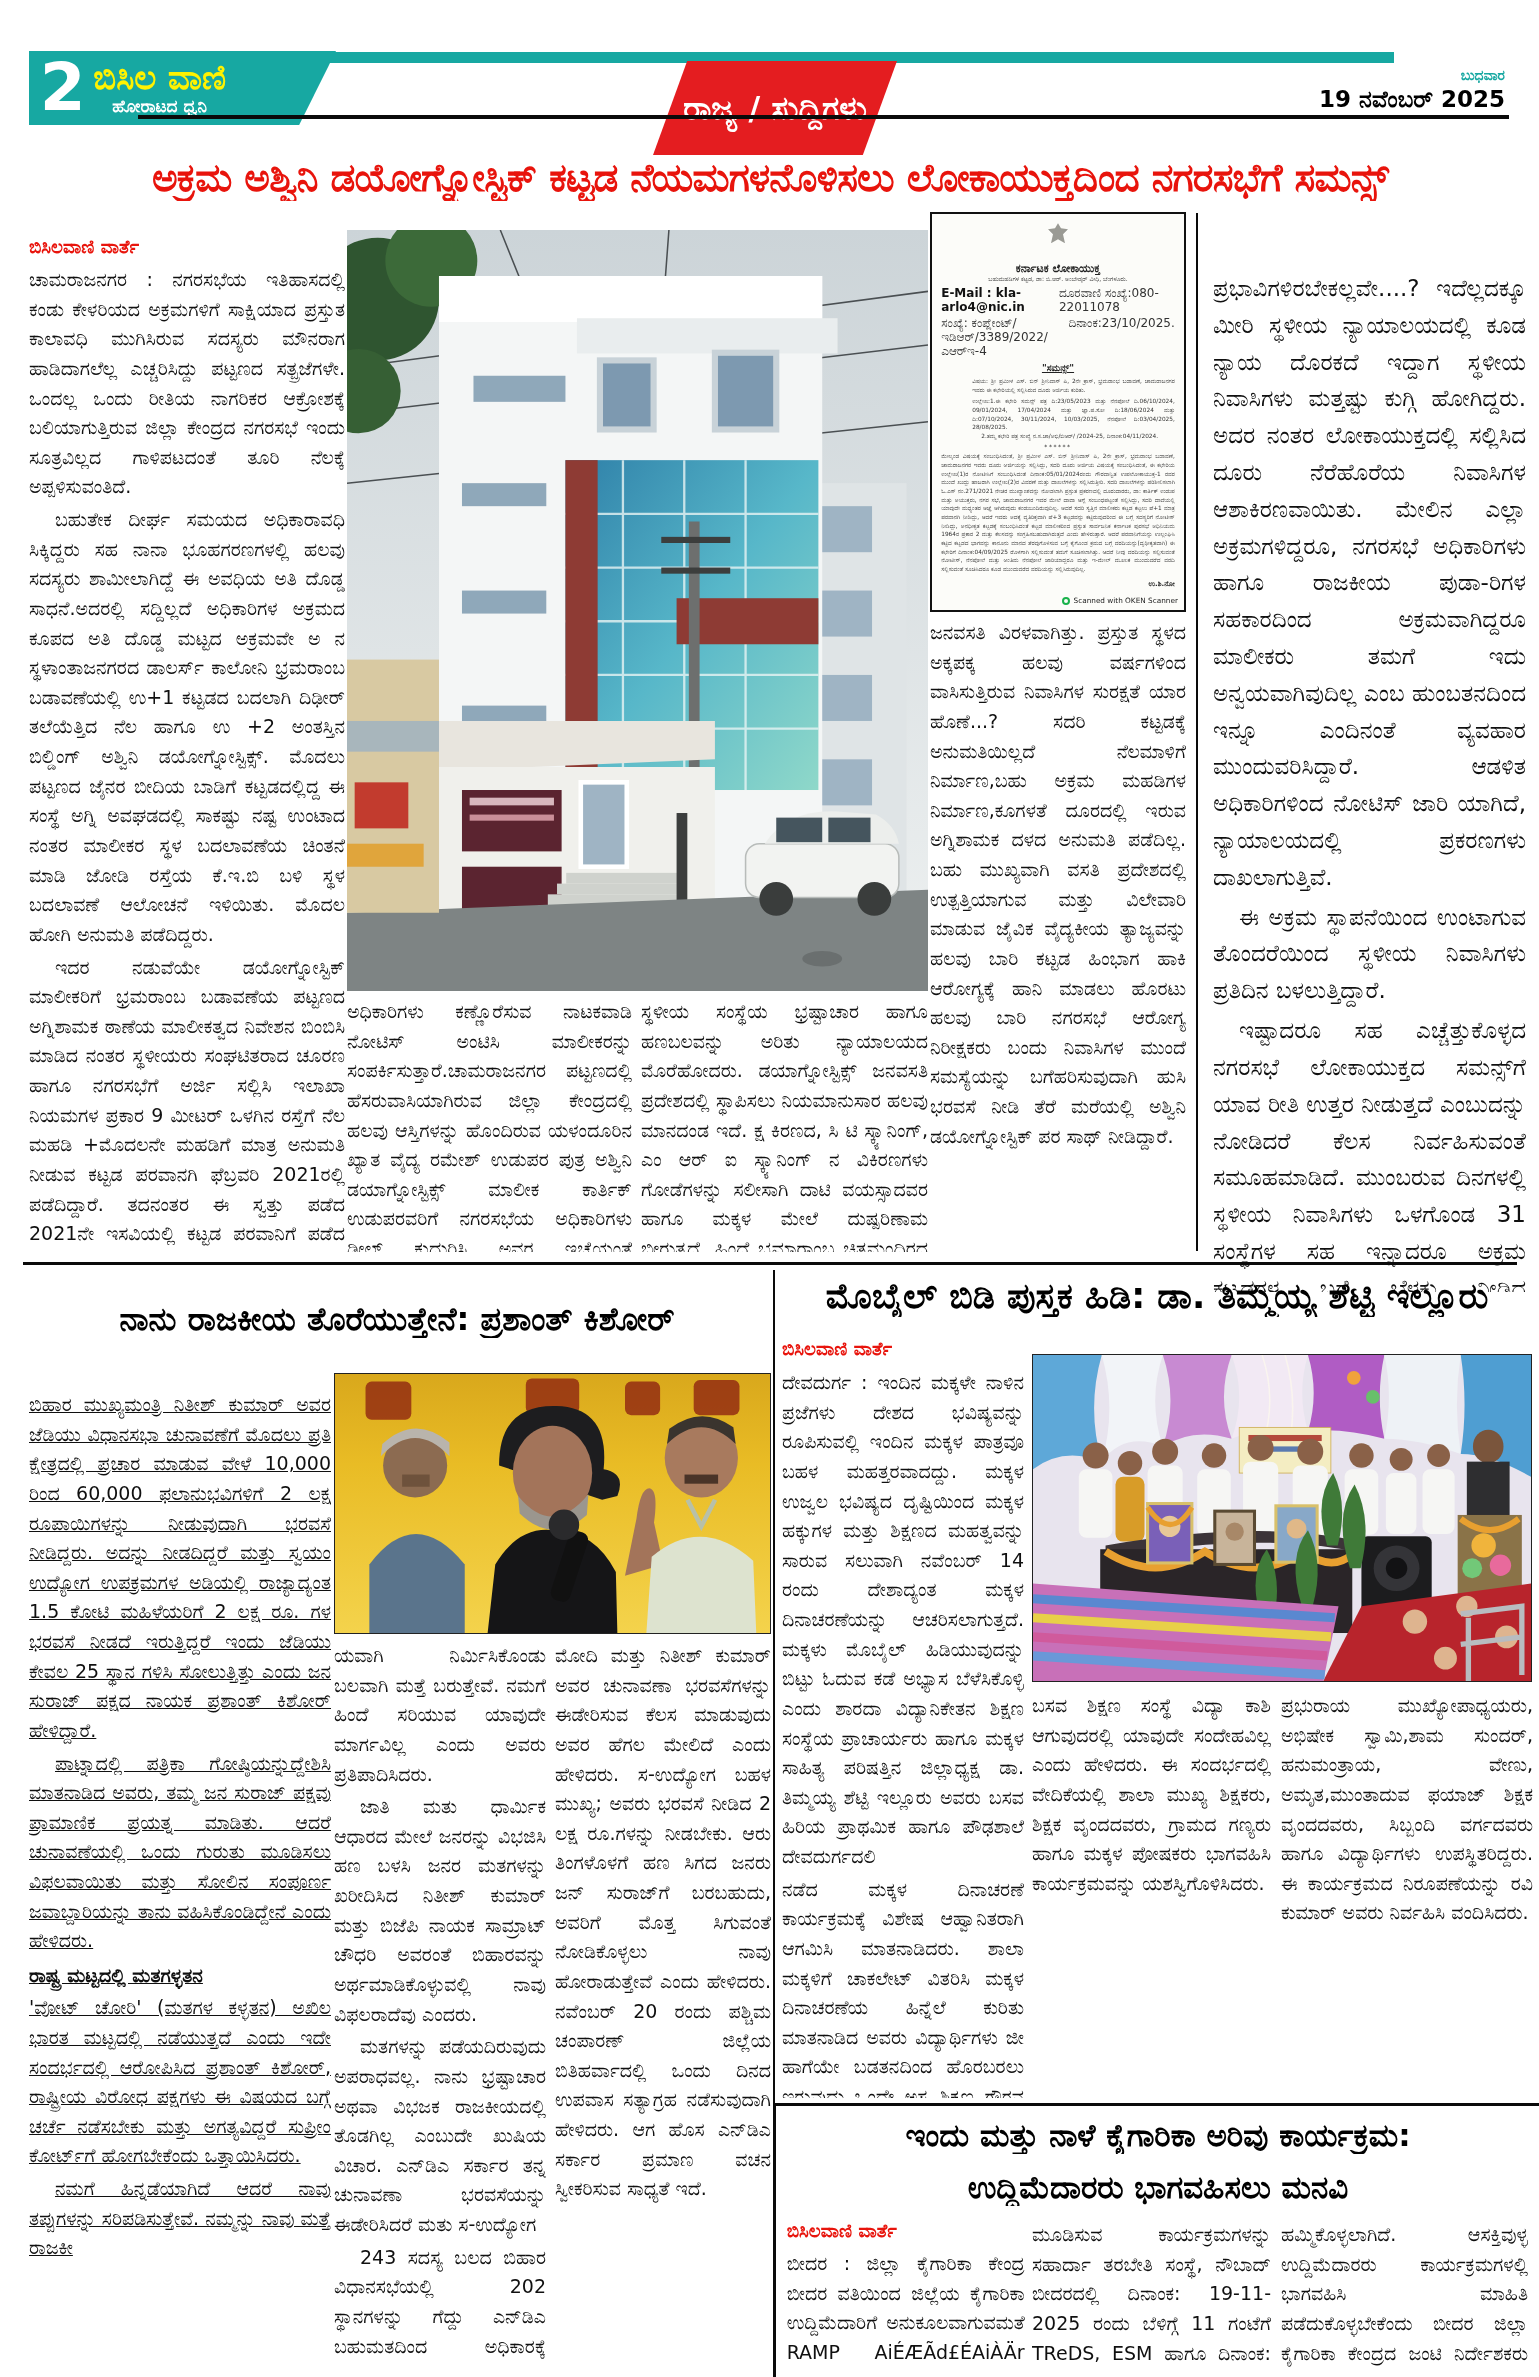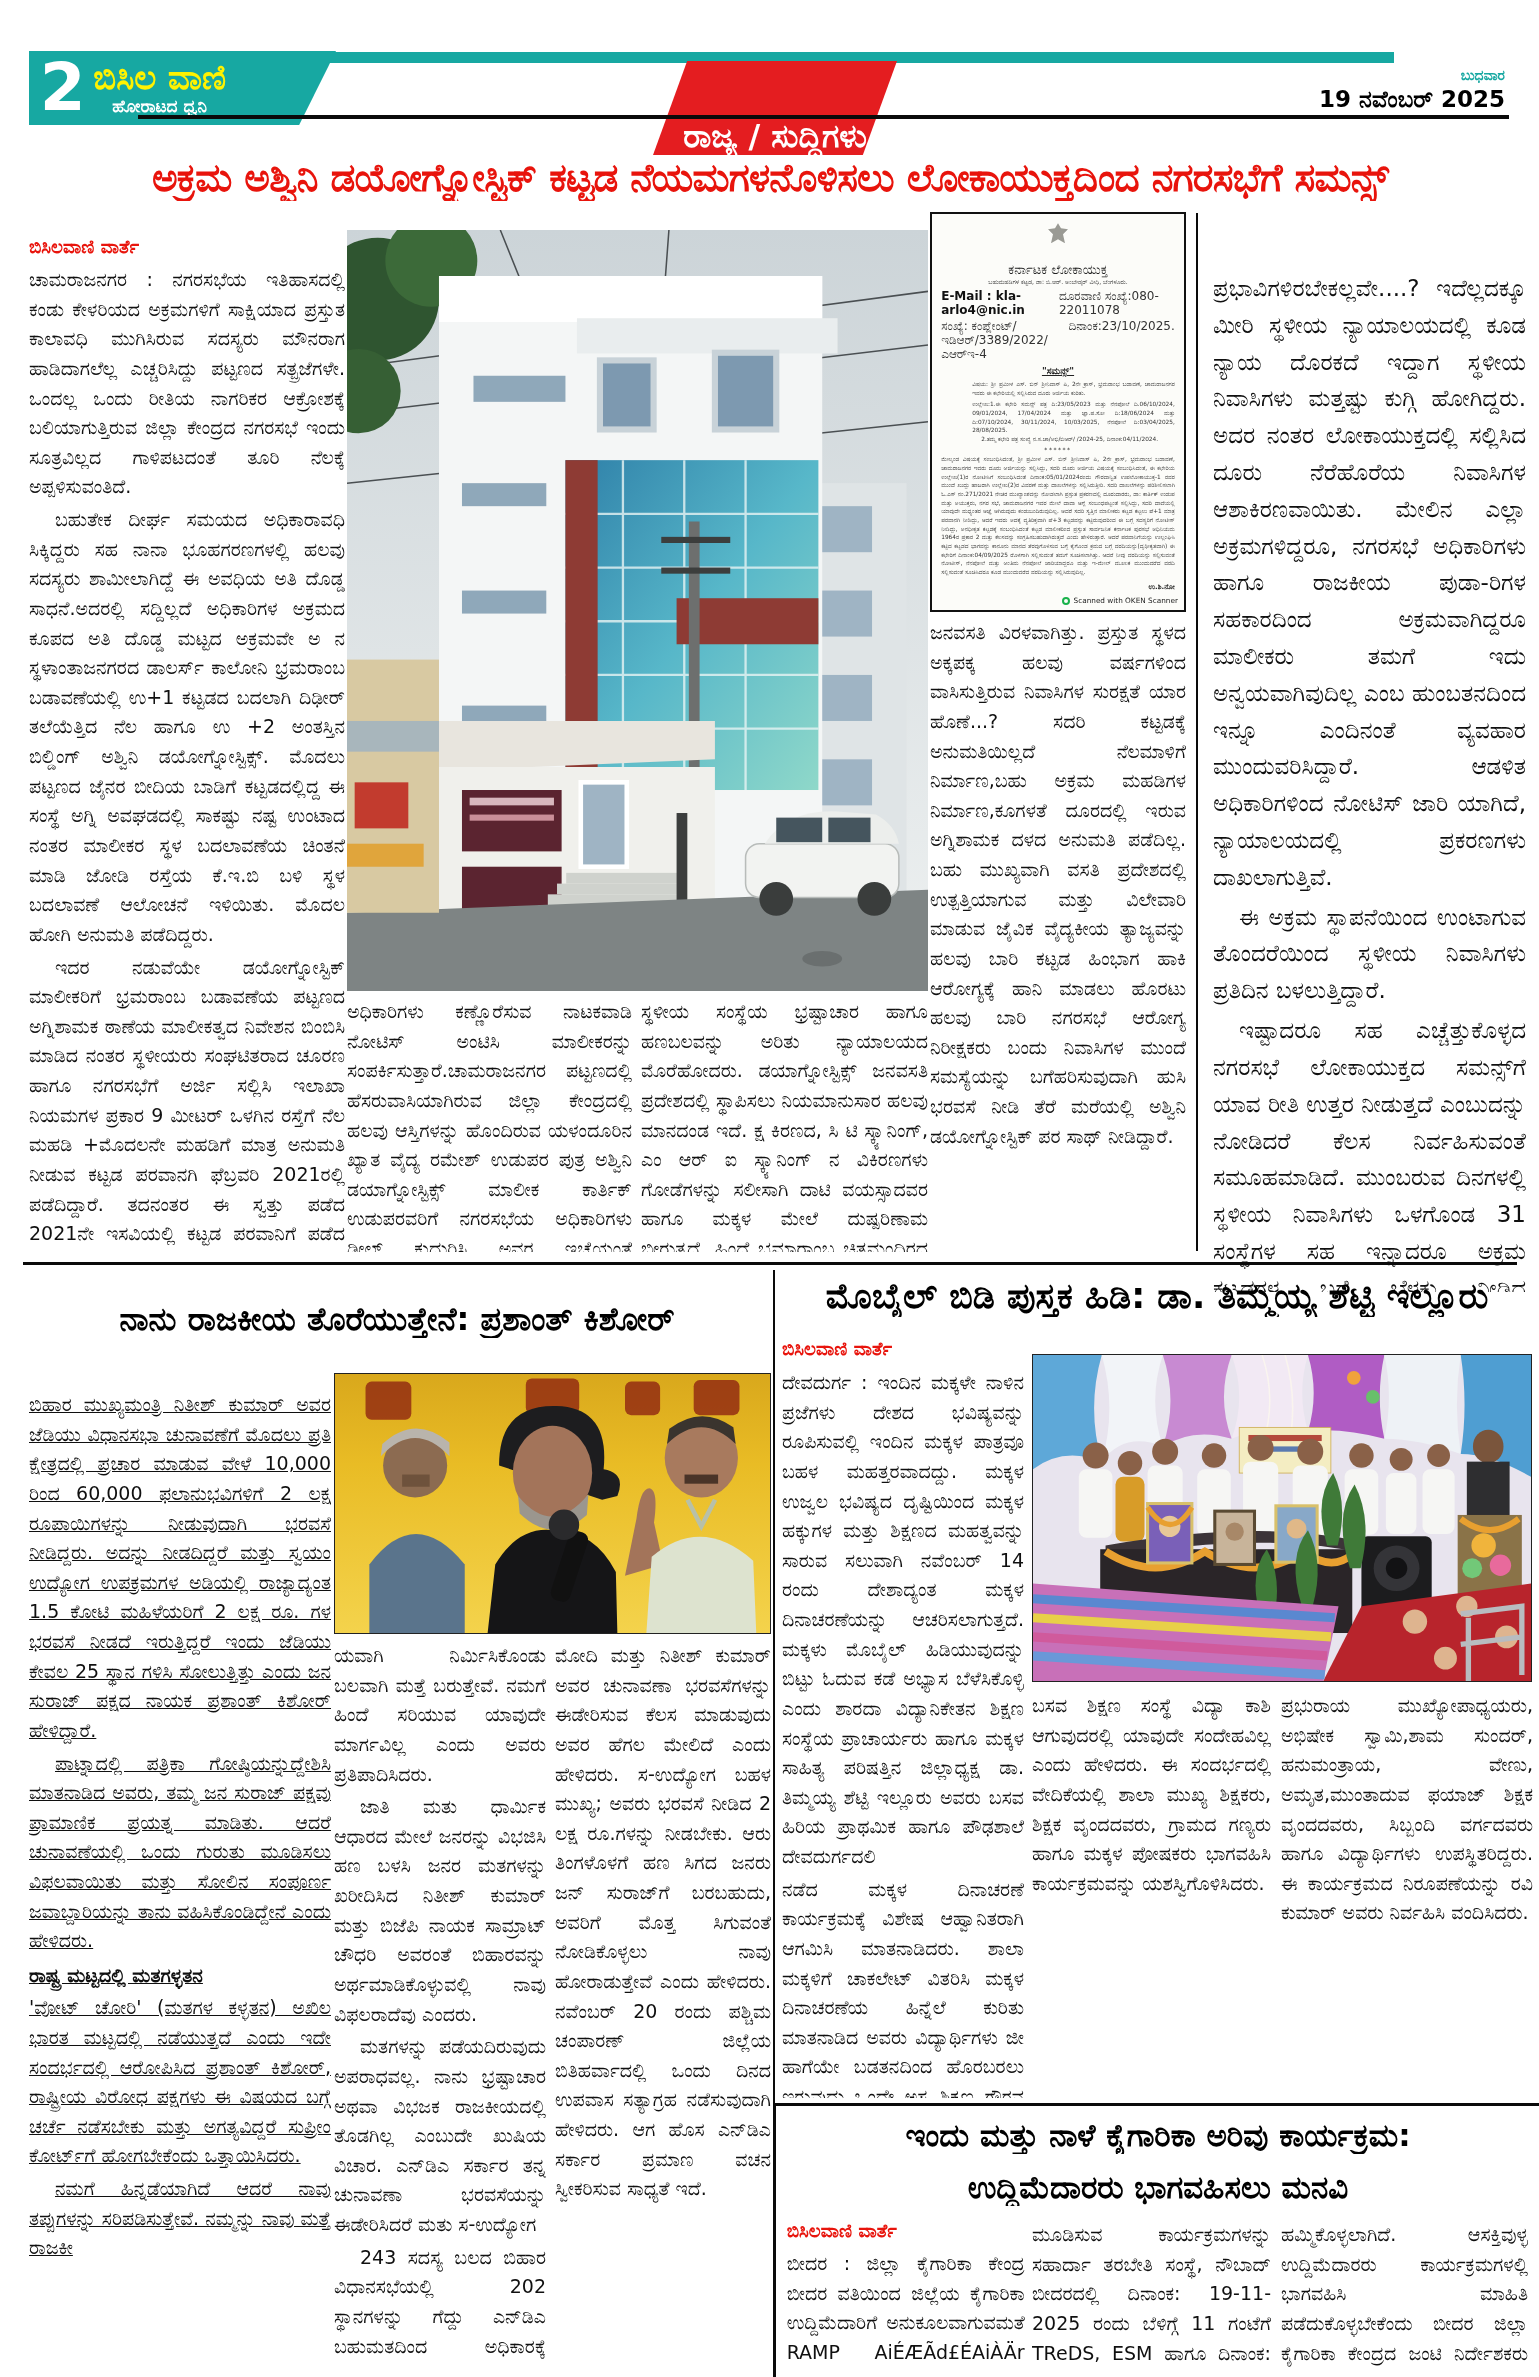--- a/index.html
+++ b/index.html
@@ -6,21 +6,21 @@
   .page{position:relative;width:1540px;height:2377px;background:#ffffff;margin:0 auto;overflow:hidden;
         font-family:"DejaVu Sans","Liberation Sans",sans-serif;color:#101010;}
   
   .mast{position:absolute;left:29px;top:51px;width:307px;height:74px;background:#17a8a2;
         clip-path:polygon(0 0,100% 0,88% 100%,0 100%);display:flex;align-items:center;padding-left:10.7px;box-sizing:border-box;}
   .pgnum{font-size:66px;font-weight:bold;color:#fff;line-height:1;margin-right:7.7px;}
   .mast-name{font-size:34px;font-weight:bold;color:#fff200;line-height:1.05;}
   .mast-tag{font-size:17px;font-weight:bold;color:#ffffff;text-align:center;}
   .teal-strip{position:absolute;left:330px;top:52px;width:1064px;height:10.7px;background:#17a8a2;}
   .section-banner{position:absolute;left:653px;top:40px;width:244px;height:94px;background:#e41d20;
-        clip-path:polygon(14% 0,100% 0,86% 100%,0 100%);display:flex;align-items:flex-end;justify-content:center;margin-top:21px;}
+        clip-path:polygon(14% 0,100% 0,86% 100%,0 100%);display:flex;align-items:center;justify-content:center;margin-top:21px;}
   .section-banner span{color:#fff;font-size:32px;font-weight:bold;}
   .day-line{position:absolute;right:35px;top:67px;text-align:right;}
   .day-line .day{color:#17a8a2;font-weight:bold;font-size:14px;}
   .day-line .date{color:#000;font-weight:bold;font-size:23px;margin-top:1.5px;}
   .head-rule{position:absolute;left:138px;top:115px;width:1371px;height:3.8px;background:#0a0a0a;}
   .main-headline{position:absolute;left:17px;top:155px;width:1506px;text-align:center;color:#e8140c;
         font-size:39px;font-weight:bold;white-space:nowrap;overflow:hidden;letter-spacing:-0.8px;}
   
   .byline{color:#e8140c;font-weight:bold;font-size:18.4px;}
   .col{position:absolute;text-align:justify;font-size:19px;line-height:1.56;overflow:hidden;}
@@ -33,21 +33,21 @@
   .h2block{position:absolute;text-align:center;font-weight:bold;color:#000;}
   .h2block .l1,.h2block .l2{white-space:nowrap;overflow:hidden;}
   
   .photo{position:absolute;overflow:hidden;background:#ddd;}
   .photo svg{display:block;width:100%;height:100%;}
   
   .doc{position:absolute;left:930px;top:212px;width:256px;height:400px;border:2.3px solid #111;
        background:#fcfcf9;box-sizing:border-box;padding:7.7px 9.2px;font-size:6.1px;color:#333;overflow:hidden;}
   .doc .crest{width:20px;height:20px;margin:1.5px auto;background:#9a9a94;
        clip-path:polygon(50% 0,65% 25%,100% 30%,75% 55%,85% 100%,50% 80%,15% 100%,25% 55%,0 30%,35% 25%);}
-  .doc .org{text-align:center;font-weight:normal;font-size:13px;color:#222;margin-top:19px;}
+  .doc .org{text-align:center;font-weight:bold;font-size:11px;color:#222;margin-top:19px;}
   .doc .addr{text-align:center;font-size:6.1px;margin-bottom:3.1px;}
   .doc .row{display:flex;justify-content:space-between;font-size:12px;margin:1.5px 0;}
   .doc .row .em{font-weight:bold;color:#111;}
   .doc .title{text-align:center;font-weight:bold;font-size:9.2px;text-decoration:underline;margin:4.6px 0 3.1px;color:#222;}
   .doc .small{font-size:5.8px;line-height:1.5;text-align:justify;}
   .doc .sign{text-align:right;font-weight:bold;font-size:7px;margin-top:6.1px;color:#222;}
   .doc .scan{position:absolute;right:6.1px;bottom:4.6px;font-size:7.3px;color:#222;display:flex;align-items:center;gap:3.1px;}
   .doc .scan .dot{width:8.4px;height:8.4px;border-radius:50%;border:2.3px solid #18b24b;box-sizing:border-box;}
   
   .box4{position:absolute;left:773px;top:2103px;width:811px;height:275px;border-top:3.1px solid #0a0a0a;

